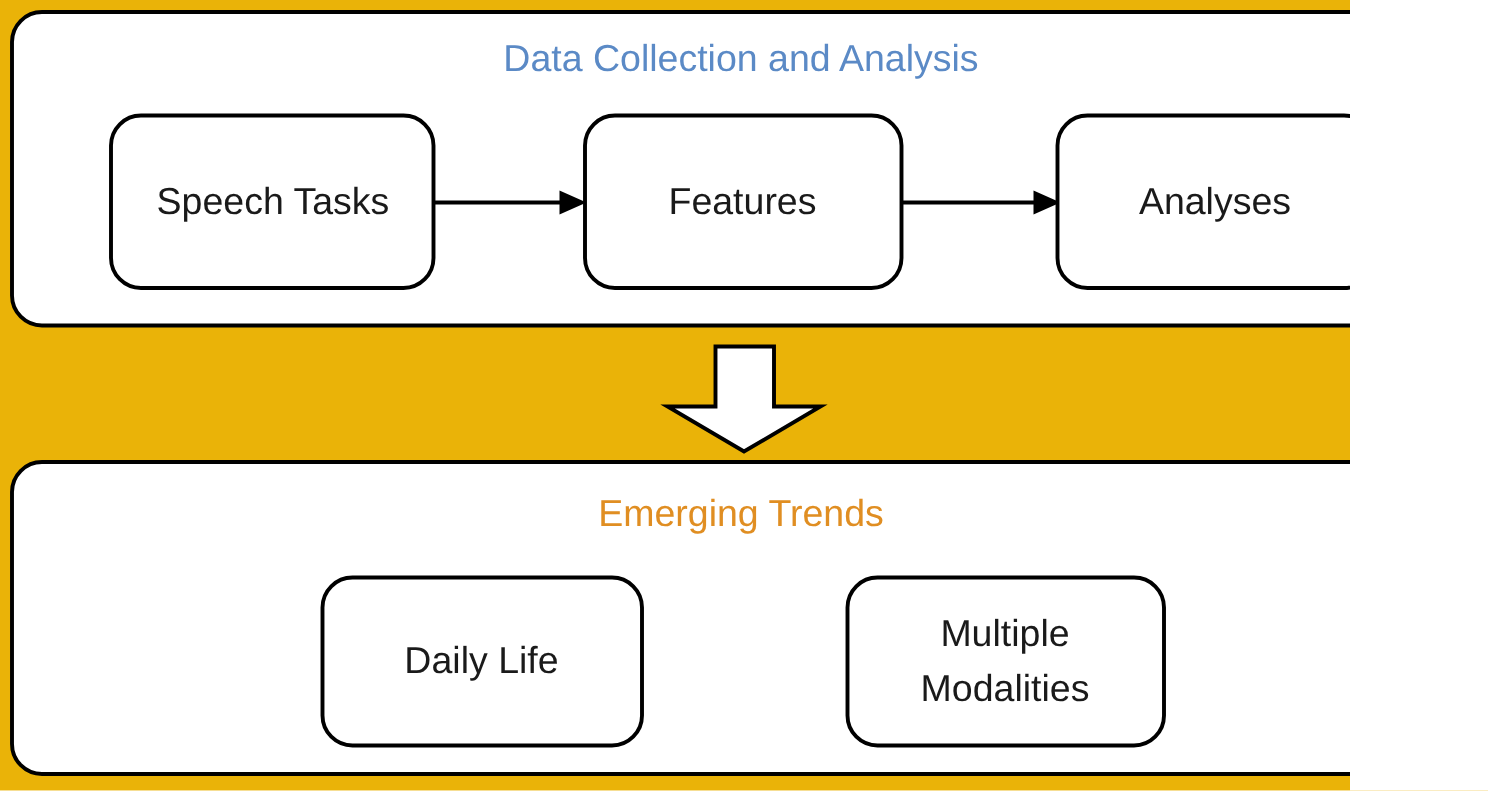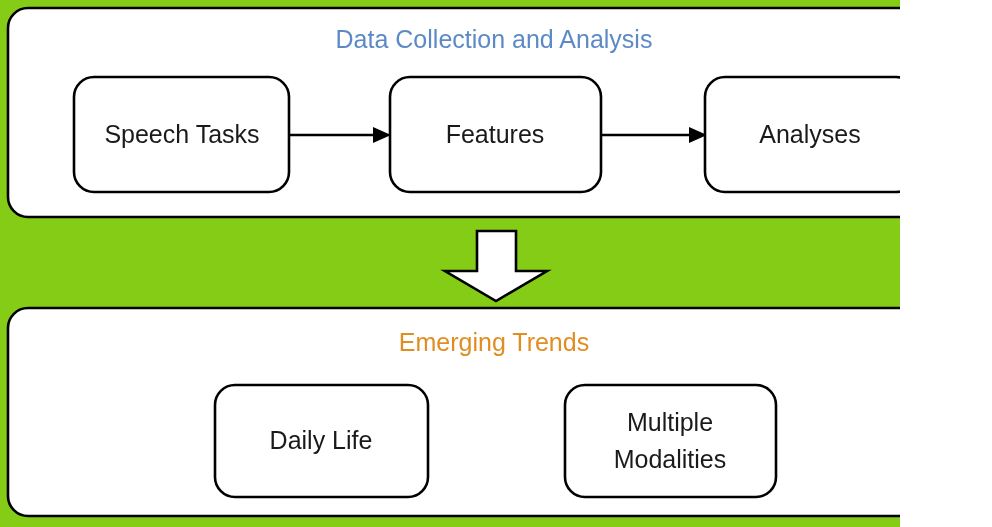--- a/index.html
+++ b/index.html
@@ -7,21 +7,21 @@
     padding: 0;
     background: #ffffff;
   }
   body {
     font-family: "Liberation Sans", sans-serif;
   }
   #diagram-root {
     position: relative;
     width: 900px;
     height: 527px;
-    background: #84cc16;
+    background: #eab308;
     overflow: hidden;
   }
   #diagram-svg {
     position: absolute;
     left: 0;
     top: 0;
     width: 992px;
     height: 527px;
   }
   .group-frame {

